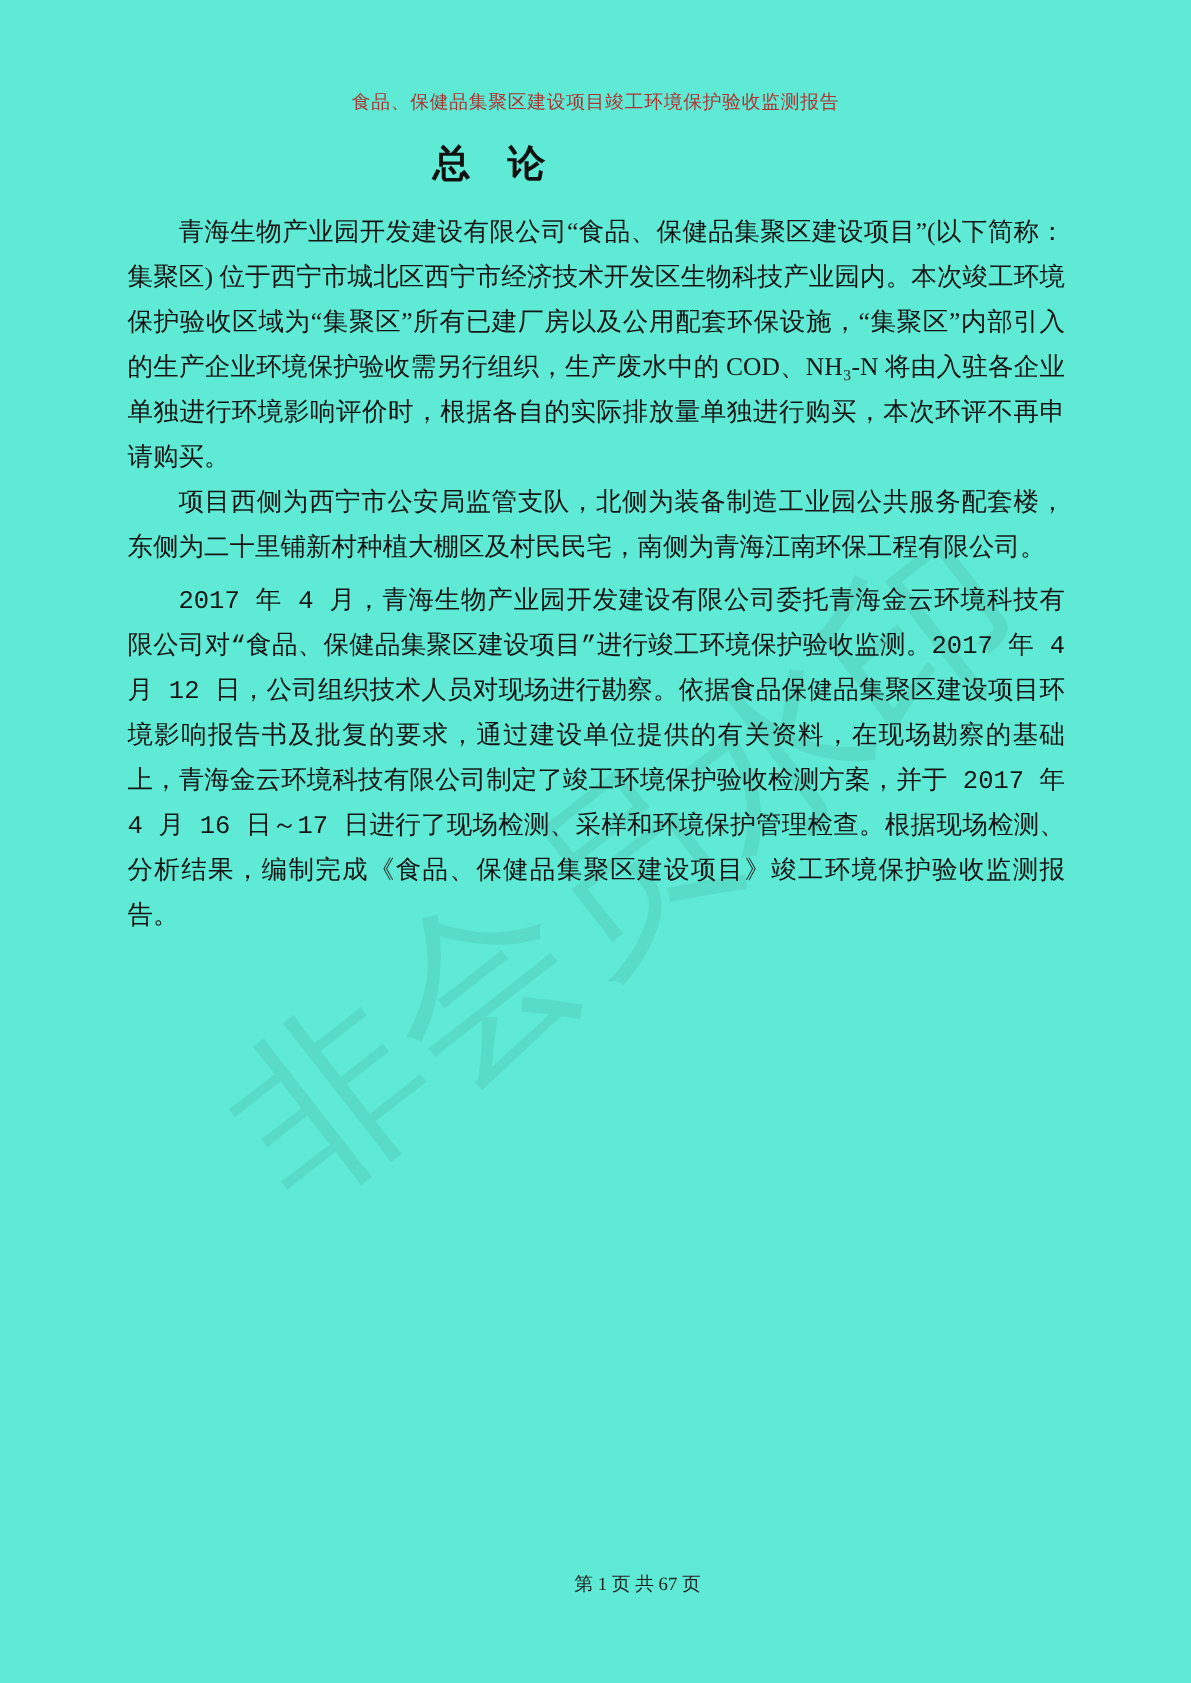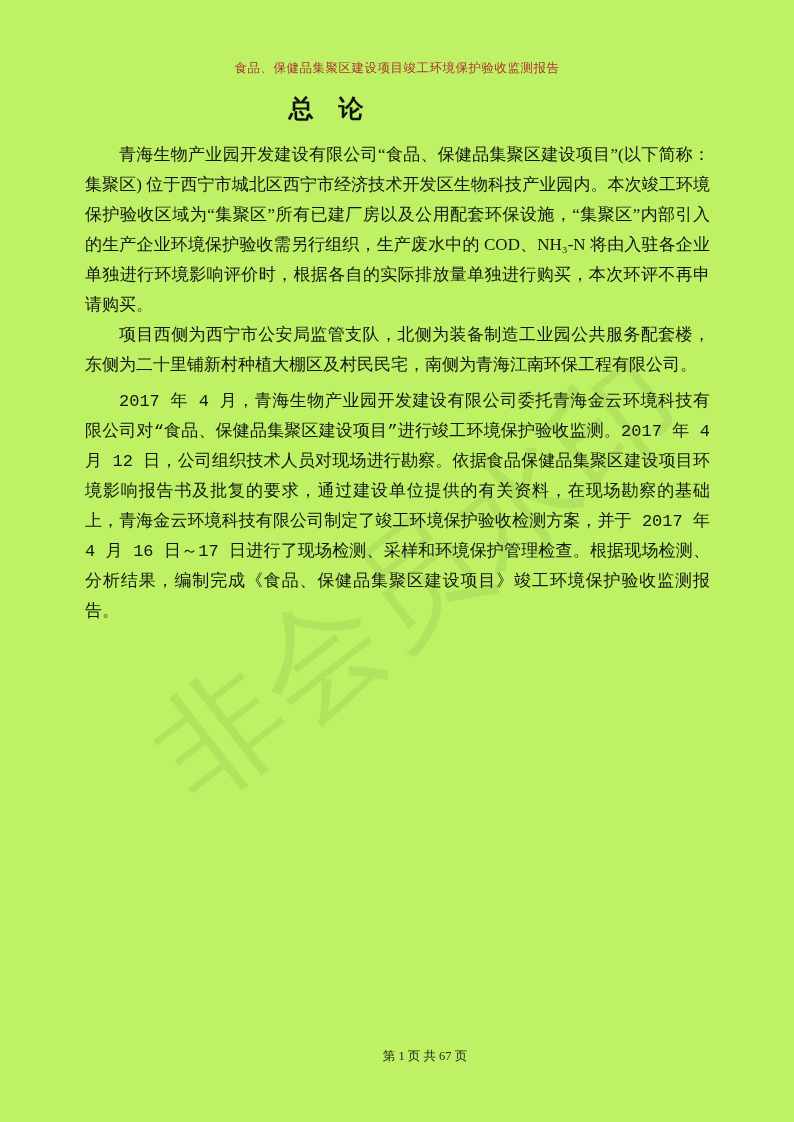--- a/index.html
+++ b/index.html
@@ -3,21 +3,21 @@
 <meta charset="utf-8">
 <style>
   html, body { margin: 0; padding: 0; }
   body {
     width: 794px; height: 1122px;
     background: #ffffff;
     font-family: "Liberation Serif", "DejaVu Serif", serif;
     position: relative;
     overflow: hidden;
   }
-  .page { position: absolute; inset: 0; width: 794px; height: 1122px; background: #bef264; }
+  .page { position: absolute; inset: 0; width: 794px; height: 1122px; background: #5eead4; }
 
   .running-header {
     position: absolute; top: 60px; left: 0; width: 794px;
     text-align: center;
     font-size: 12.5px;
     color: #b03333;
     letter-spacing: 0.5px;
     z-index: 2;
   }
 

